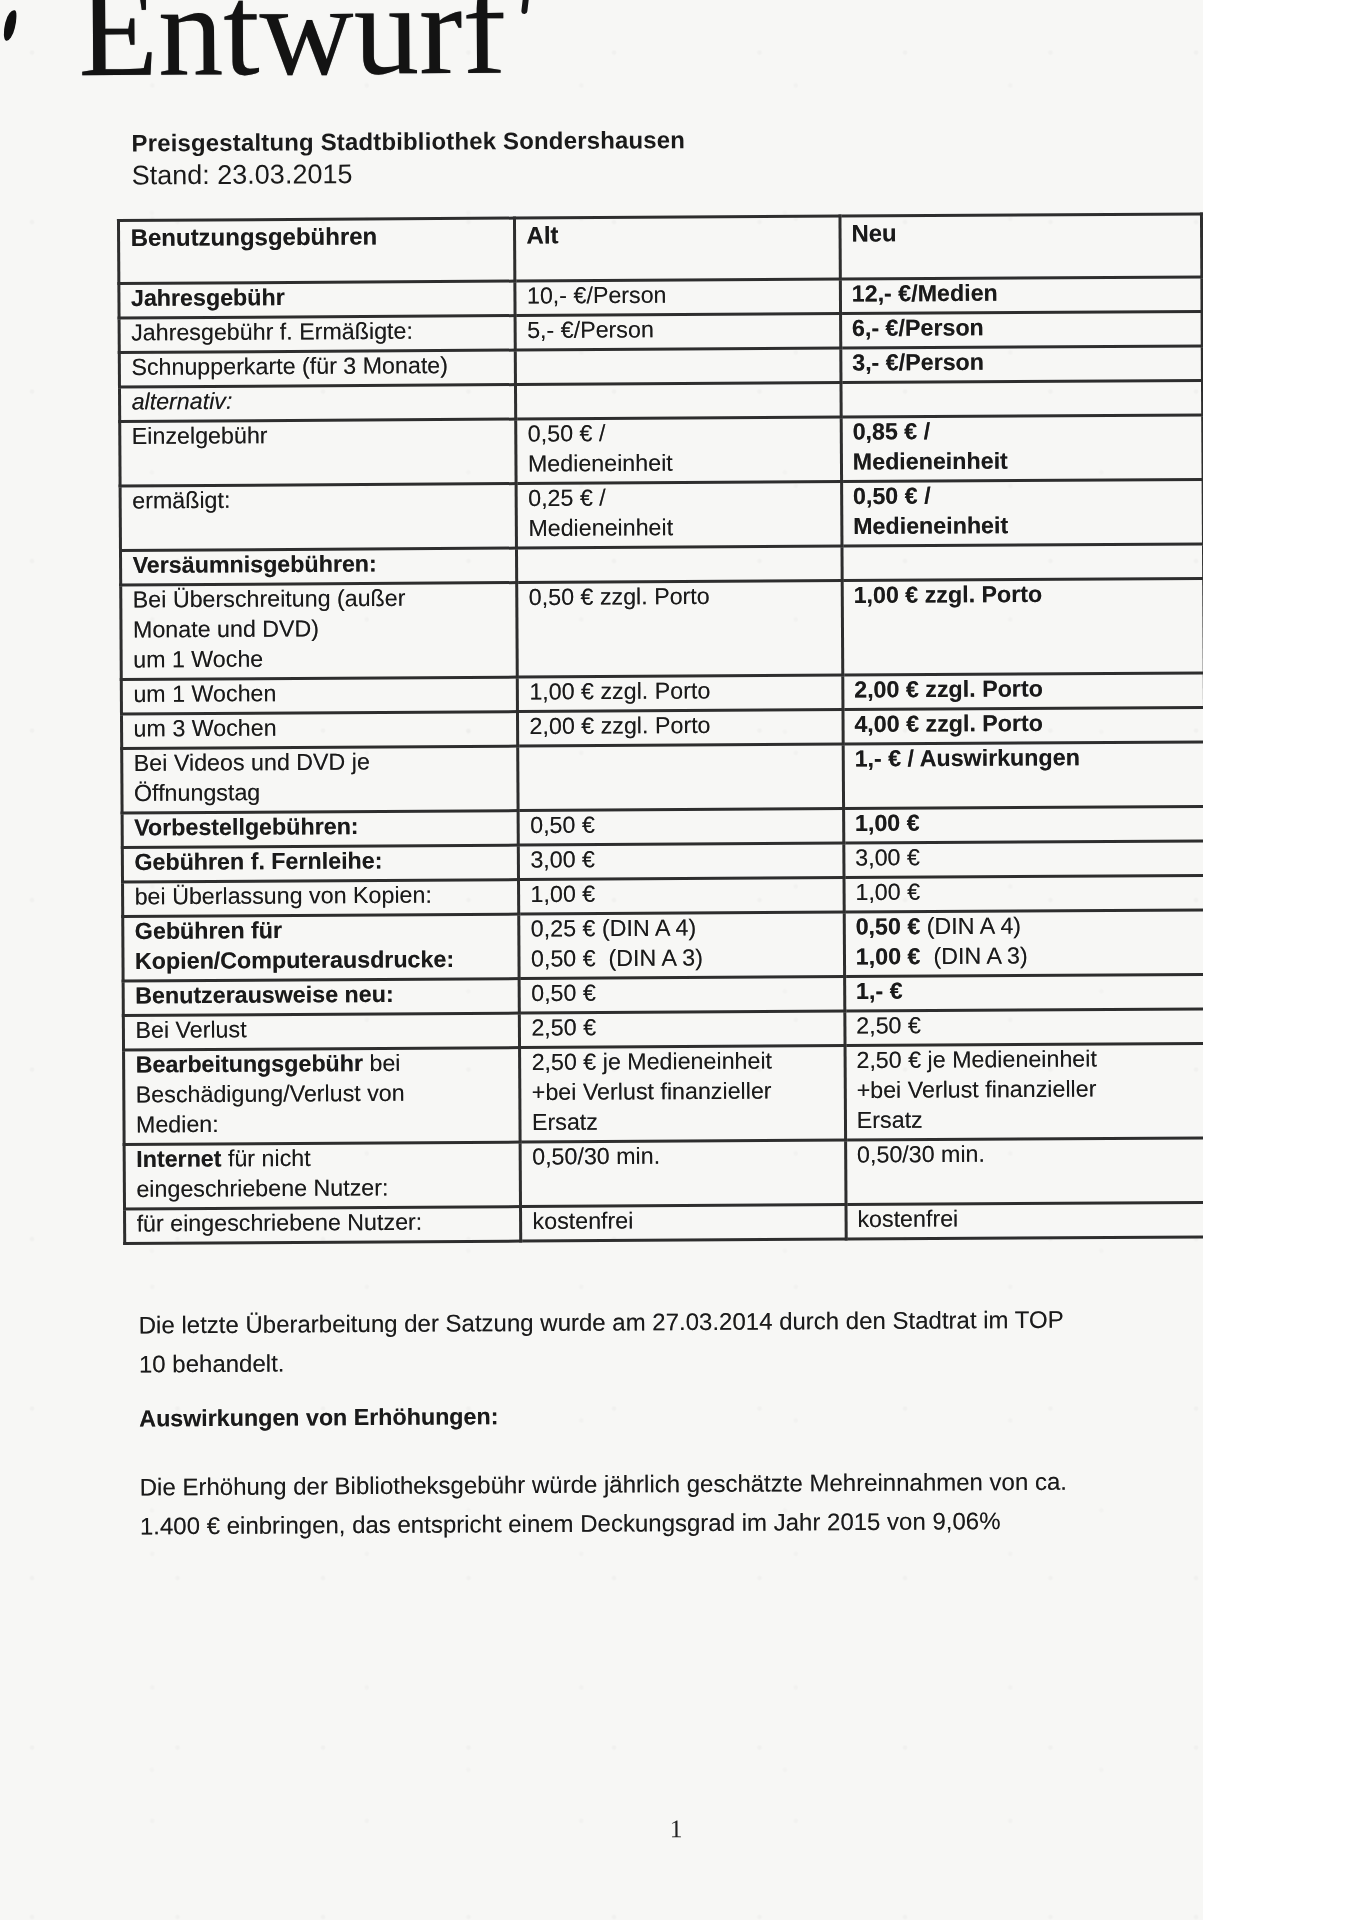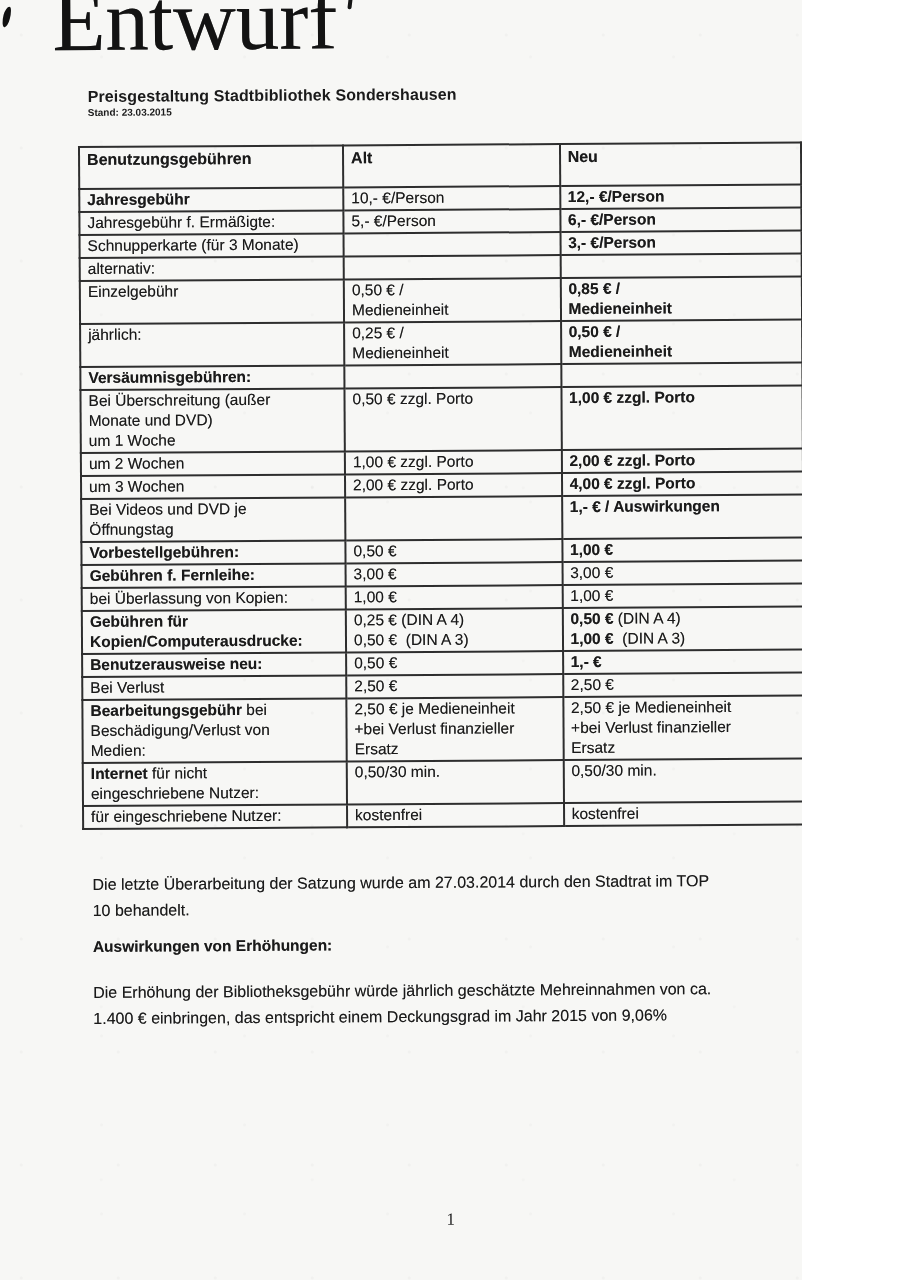--- a/index.html
+++ b/index.html
@@ -20,21 +20,21 @@
   .abs{position:absolute;}
   .entwurf{
     left:53px;top:-23px;
     font-family:"Liberation Serif",serif;
     font-size:87px;line-height:1;font-weight:400;
     color:#131313;
     text-shadow:0 0 0.5px rgba(0,0,0,.55);
     white-space:nowrap;
   }
   .doc-title{left:88px;top:88px;font-size:16px;font-weight:700;letter-spacing:.1px;}
-  .doc-date{left:88px;top:107px;font-size:10px;font-weight:700;text-align:center;}
+  .doc-date{left:88px;top:107px;font-size:18px;font-weight:400;text-align:center;}
   .fee-table{
     left:78px;top:146px;
     border-collapse:collapse;
     table-layout:fixed;
     text-shadow:0 0 0.4px rgba(0,0,0,.5);
   }
   .fee-table col.c1{width:267px;}
   .fee-table col.c2{width:220px;}
   .fee-table col.c3{width:247px;}
   .fee-table th,.fee-table td{
@@ -49,21 +49,21 @@
     padding:3px 7px 1px;
     font-size:16px;font-weight:700;
   }
   .fee-table td{
     padding:0 7px 1px;
     font-size:15.5px;
     line-height:20px;
   }
   .r-n{font-weight:400;}
   .r-b{font-weight:700;}
-  .r-i{text-align:center;}
+  .r-i{font-style:italic;text-align:center;}
   .note{left:88px;margin:0;font-size:16px;line-height:26px;text-shadow:0 0 0.4px rgba(0,0,0,.45);}
   .note-p1{top:872px;}
   .note-heading{left:88px;top:938px;margin:0;font-size:15.5px;font-weight:700;text-shadow:0 0 0.4px rgba(0,0,0,.45);}
   .note-p2{top:980px;}
   .page-number{left:440px;top:1212px;font-family:"Liberation Serif",serif;font-size:17px;color:#222;}
   .artifact-left{left:4px;top:6px;width:7px;height:21px;background:#101010;border-radius:60% 40% 50% 50%/45% 55% 45% 55%;transform:rotate(14deg);}
   .artifact-tick{left:349px;top:-2px;width:4px;height:13px;background:#161616;border-radius:2px;transform:rotate(7deg);}
   .artifact-dot{left:889px;top:1231px;width:4px;height:4px;background:#8f8f8f;border-radius:50%;}
 </style>
 </head>
@@ -89,21 +89,21 @@
         <tr>
           <th>Benutzungsgebühren</th>
           <th>Alt</th>
           <th>Neu</th>
         </tr>
       </thead>
       <tbody>
           <tr>
             <td><span class="r-b">Jahresgebühr</span></td>
             <td><span class="r-n">10,- €/Person</span></td>
-            <td><span class="r-b">12,- €/Person</span></td>
+            <td><span class="r-b">12,- €/Medien</span></td>
           </tr>
           <tr>
             <td><span class="r-n">Jahresgebühr f. Ermäßigte:</span></td>
             <td><span class="r-n">5,- €/Person</span></td>
             <td><span class="r-b">6,- €/Person</span></td>
           </tr>
           <tr>
             <td><span class="r-n">Schnupperkarte (für 3 Monate)</span></td>
             <td></td>
             <td><span class="r-b">3,- €/Person</span></td>
@@ -112,36 +112,36 @@
             <td><span class="r-i">alternativ:</span></td>
             <td></td>
             <td></td>
           </tr>
           <tr>
             <td><span class="r-n">Einzelgebühr</span></td>
             <td><span class="r-n">0,50 € /</span><br><span class="r-n">Medieneinheit</span></td>
             <td><span class="r-b">0,85 € /</span><br><span class="r-b">Medieneinheit</span></td>
           </tr>
           <tr>
-            <td><span class="r-n">jährlich:</span></td>
+            <td><span class="r-n">ermäßigt:</span></td>
             <td><span class="r-n">0,25 € /</span><br><span class="r-n">Medieneinheit</span></td>
             <td><span class="r-b">0,50 € /</span><br><span class="r-b">Medieneinheit</span></td>
           </tr>
           <tr>
             <td><span class="r-b">Versäumnisgebühren:</span></td>
             <td></td>
             <td></td>
           </tr>
           <tr>
             <td><span class="r-n">Bei Überschreitung (außer</span><br><span class="r-n">Monate und DVD)</span><br><span class="r-n">um 1 Woche</span></td>
             <td><span class="r-n">0,50 € zzgl. Porto</span></td>
             <td><span class="r-b">1,00 € zzgl. Porto</span></td>
           </tr>
           <tr>
-            <td><span class="r-n">um 2 Wochen</span></td>
+            <td><span class="r-n">um 1 Wochen</span></td>
             <td><span class="r-n">1,00 € zzgl. Porto</span></td>
             <td><span class="r-b">2,00 € zzgl. Porto</span></td>
           </tr>
           <tr>
             <td><span class="r-n">um 3 Wochen</span></td>
             <td><span class="r-n">2,00 € zzgl. Porto</span></td>
             <td><span class="r-b">4,00 € zzgl. Porto</span></td>
           </tr>
           <tr>
             <td><span class="r-n">Bei Videos und DVD je</span><br><span class="r-n">Öffnungstag</span></td>

